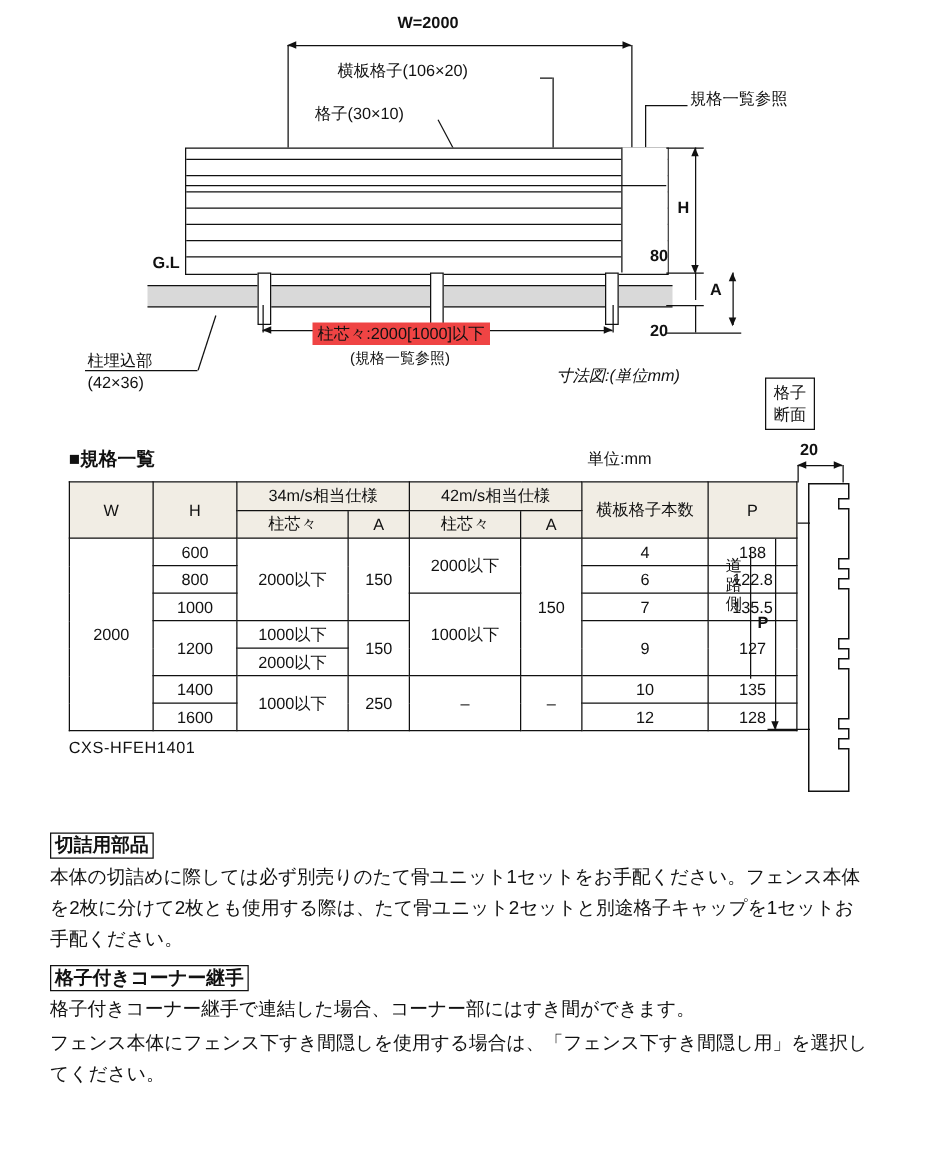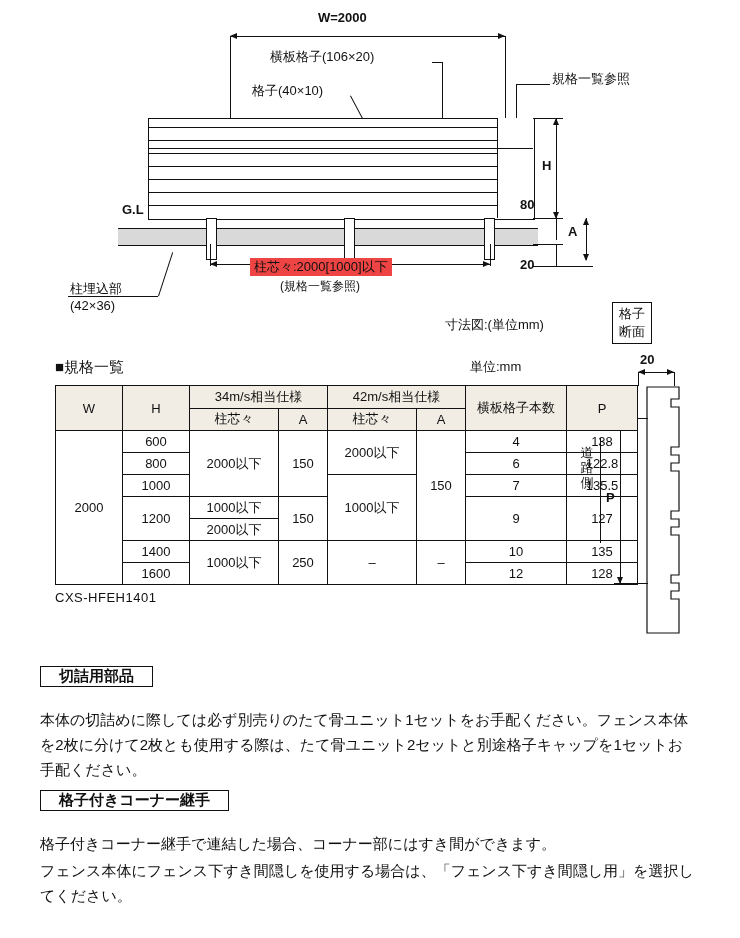--- a/index.html
+++ b/index.html
@@ -29,57 +29,57 @@
   .ground{position:absolute;left:118px;top:228px;width:420px;height:16px;background:#d9d9d9;border-top:1px solid #111;border-bottom:1px solid #111;}
   .post{position:absolute;width:9px;height:40px;border:1px solid #111;background:#fff;top:218px;}
 
   .arrow{position:absolute;width:0;height:0;}
   .arr-l{border-top:3px solid transparent;border-bottom:3px solid transparent;border-right:7px solid #111;}
   .arr-r{border-top:3px solid transparent;border-bottom:3px solid transparent;border-left:7px solid #111;}
   .arr-u{border-left:3px solid transparent;border-right:3px solid transparent;border-bottom:7px solid #111;}
   .arr-d{border-left:3px solid transparent;border-right:3px solid transparent;border-top:7px solid #111;}
 
   
-  .spec-title{position:absolute;left:55px;top:358px;font-size:15px;font-weight:normal;}
+  .spec-title{position:absolute;left:55px;top:358px;font-size:15px;font-weight:bold;}
   .unit-note{position:absolute;left:470px;top:358px;font-size:13px;}
   table.spec{position:absolute;left:55px;top:385px;border-collapse:collapse;font-size:13px;}
   table.spec td,table.spec th{border:1px solid #111;text-align:center;padding:1px 4px;font-weight:normal;}
   table.spec .hd{background:#f1ede4;}
   .code{position:absolute;left:55px;top:590px;font-size:13px;letter-spacing:.5px;}
 
   
   .sec-title{position:absolute;left:612px;top:302px;border:1px solid #111;padding:2px 6px;font-size:13px;background:#fff;}
   .profile{position:absolute;left:645px;top:385px;width:40px;height:250px;}
   .road{position:absolute;left:578px;top:445px;width:18px;font-size:13px;line-height:15px;text-align:center;}
 
   
   .notes{position:absolute;left:40px;top:660px;width:670px;}
   .bullet{font-size:15px;line-height:26px;}
-  .hdg{display:inline-block;border:1px solid #111;padding:0 18px;font-size:15px;font-weight:bold;background:#fff;margin:6px 0 20px;}
+  .hdg{display:inline-block;border:1px solid #111;padding:0 3px;font-size:15px;font-weight:bold;background:#fff;margin:6px 0 2px;}
   .para{font-size:15px;line-height:25px;margin:0 16px 2px 0;}
 </style>
 </head>
 <body>
 
 <div class="page">
 
   <div class="draw">
 
     <div class="lbl b" style="left:318px;top:10px;">W=2000</div>
     <div class="dim" style="left:230px;top:36px;width:275px;"></div>
     <div class="arrow arr-l" style="left:230px;top:33px;"></div>
     <div class="arrow arr-r" style="left:498px;top:33px;"></div>
     <div class="vline" style="left:230px;top:36px;height:85px;"></div>
     <div class="vline" style="left:505px;top:36px;height:85px;"></div>
 
     <div class="lbl" style="left:270px;top:48px;">横板格子(106×20)</div>
     <div class="hline" style="left:432px;top:62px;width:10px;"></div>
     <div class="vline" style="left:442px;top:62px;height:62px;"></div>
 
-    <div class="lbl" style="left:252px;top:82px;">格子(40×10)</div>
+    <div class="lbl" style="left:252px;top:82px;">格子(30×10)</div>
     <div class="vline" style="left:350px;top:96px;height:12px;transform:rotate(-28deg);transform-origin:top left;height:60px;"></div>
 
     <div class="lbl" style="left:552px;top:70px;">規格一覧参照</div>
     <div class="hline" style="left:516px;top:84px;width:34px;"></div>
     <div class="vline" style="left:516px;top:84px;height:34px;"></div>
 
     <div class="fence">
       <div class="slat" style="top:8px;"></div>
       <div class="slat" style="top:21px;"></div>
       <div class="slat" style="top:34px;"></div>
@@ -124,21 +124,21 @@
     <div class="vline" style="left:210px;top:244px;height:22px;"></div>
     <div class="vline" style="left:490px;top:244px;height:22px;"></div>
     <div class="lbl" style="left:250px;top:258px;background:#ef4444;padding:0 4px;">柱芯々:2000[1000]以下</div>
     <div class="lbl" style="left:280px;top:278px;font-size:12px;">(規格一覧参照)</div>
 
     <div class="lbl" style="left:70px;top:280px;">柱埋込部</div>
     <div class="lbl" style="left:70px;top:298px;">(42×36)</div>
     <div class="hline" style="left:68px;top:296px;width:90px;"></div>
     <div class="vline" style="left:158px;top:250px;height:46px;transform:rotate(18deg);transform-origin:bottom left;"></div>
 
-    <div class="lbl" style="left:445px;top:316px;">寸法図:(単位mm)</div>
+    <div class="lbl" style="left:445px;top:292px;font-style:italic;">寸法図:(単位mm)</div>
   </div>
 
   <div class="sec-title">格子断面</div>
 
   <div style="position:absolute;left:640px;top:352px;font-size:13px;font-weight:bold;">20</div>
   <div class="hline" style="left:638px;top:372px;width:36px;"></div>
   <div class="arrow arr-l" style="left:638px;top:369px;"></div>
   <div class="arrow arr-r" style="left:667px;top:369px;"></div>
   <div class="vline" style="left:638px;top:372px;height:14px;"></div>
   <div class="vline" style="left:674px;top:372px;height:14px;"></div>

